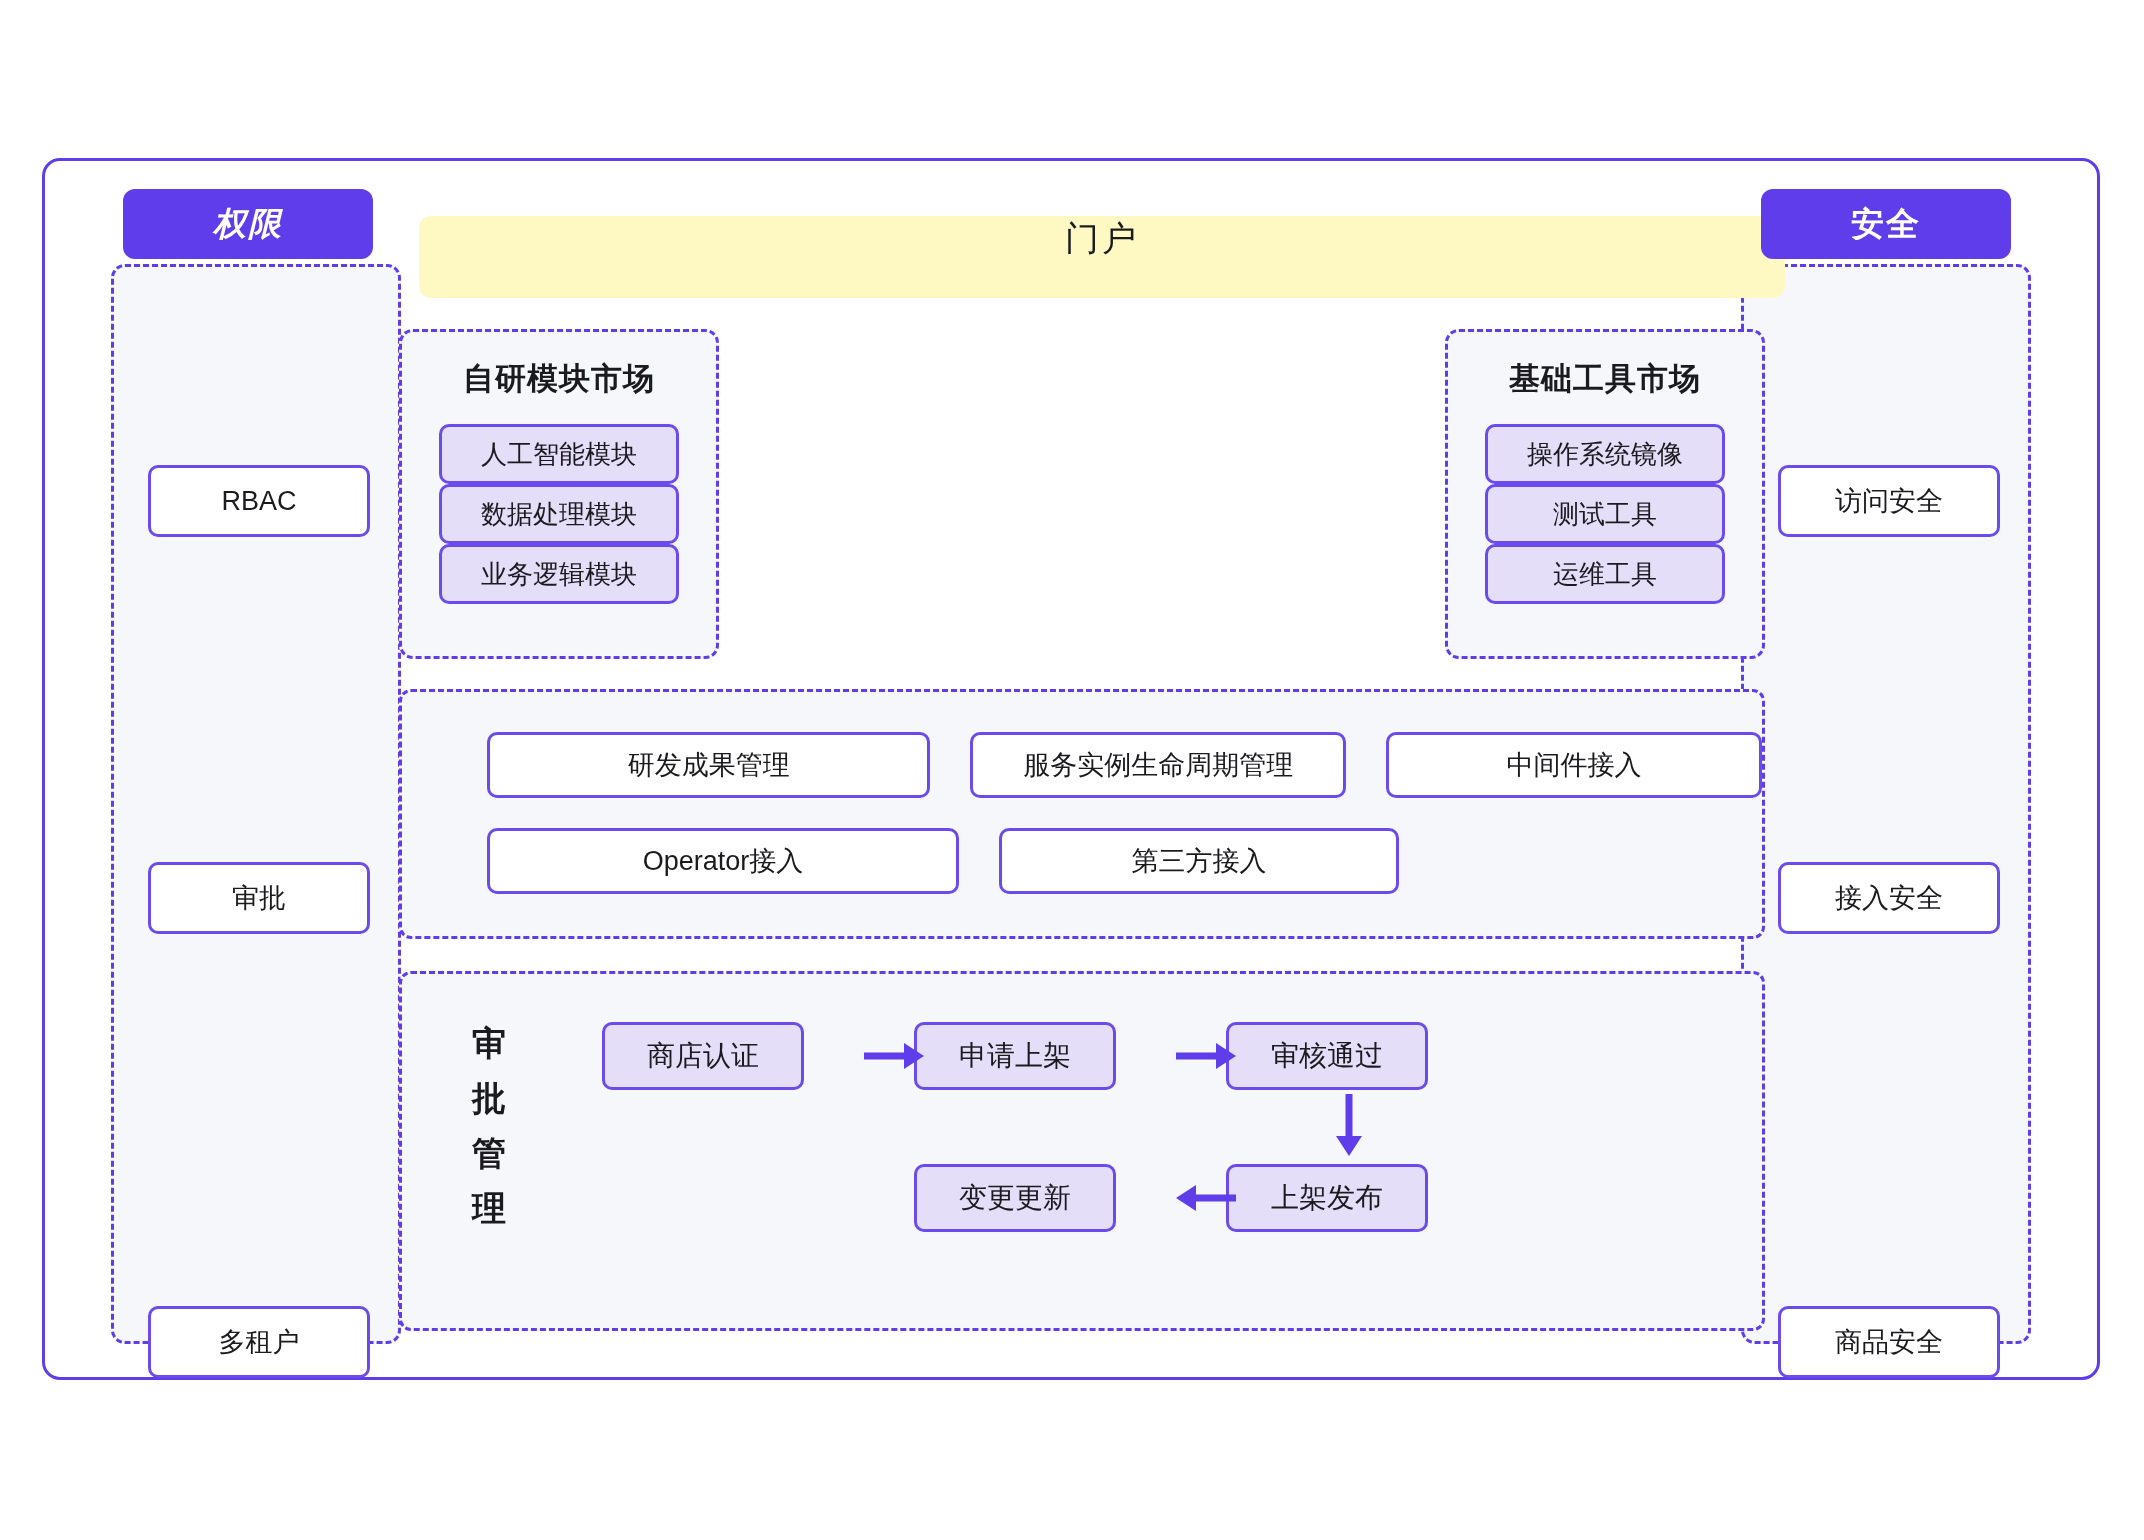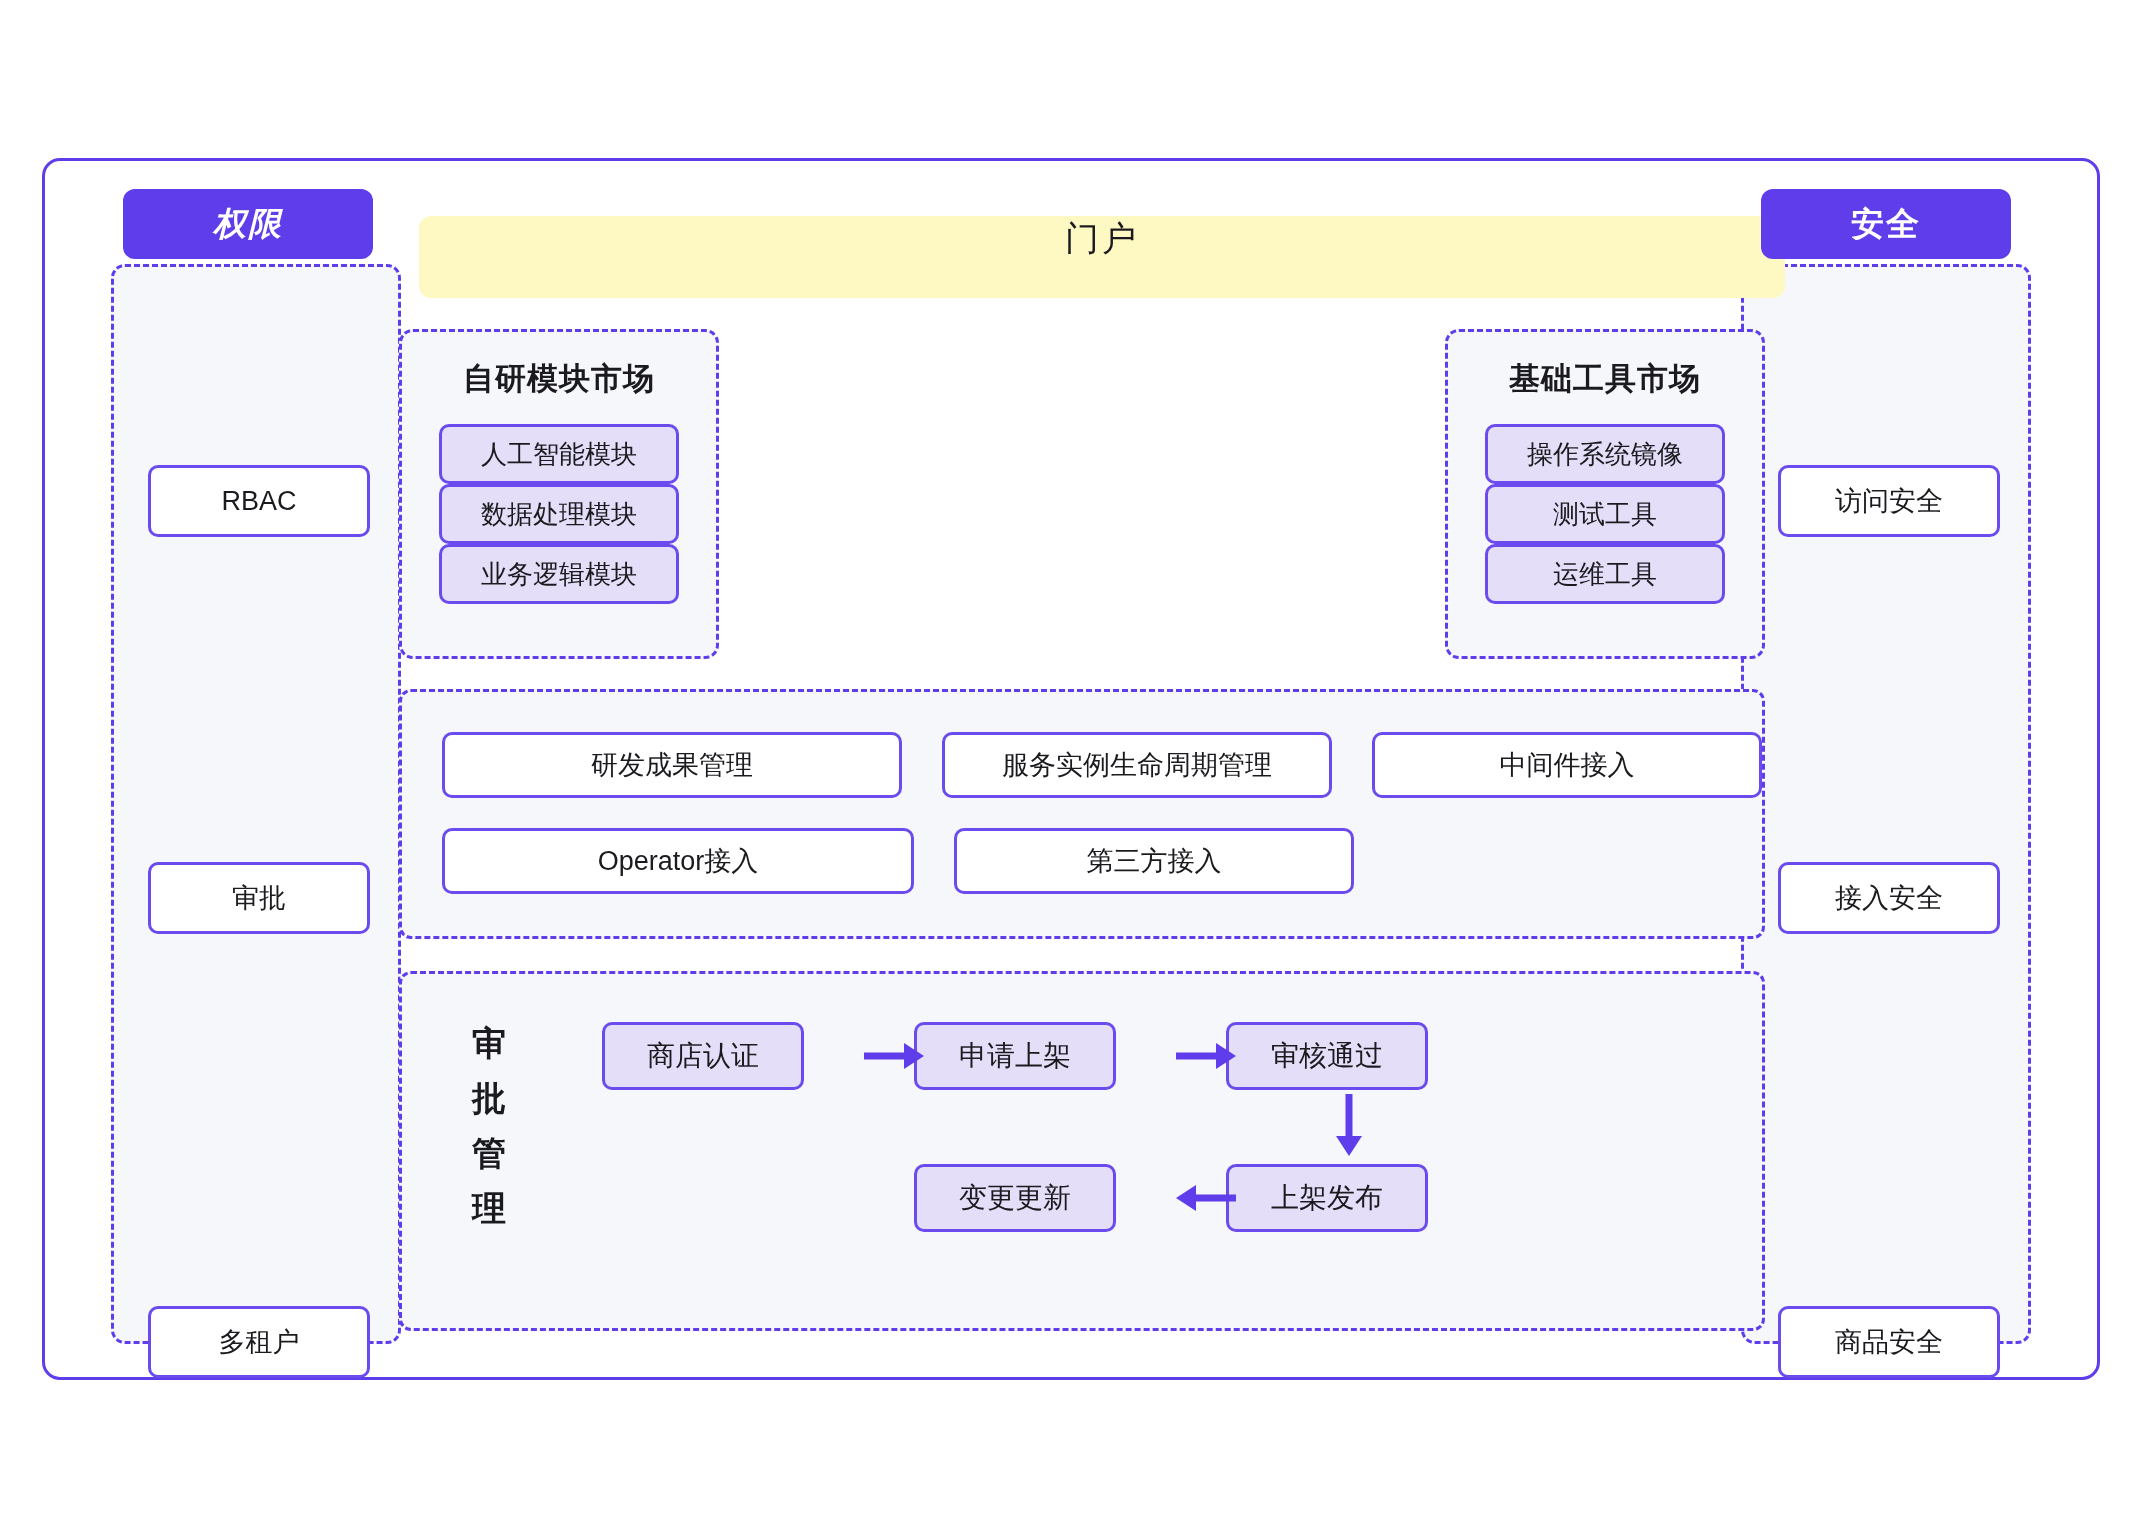--- a/index.html
+++ b/index.html
@@ -164,21 +164,21 @@
     border: 3px solid #6C4BEE;
     border-radius: 10px;
     background: #ffffff;
     display: flex;
     align-items: center;
     justify-content: center;
     font-size: 27px;
     box-sizing: border-box;
     color: #1b1b1f;
   }
-  .cap-w1 { width: 472px; }
+  .cap-w1 { width: 472px; margin-left: 45px; }
   .cap-w2 { width: 400px; }
   .cap-w3 { width: 400px; }
 
   
   #approval {
     position: absolute;
     left: 354px;
     top: 810px;
     width: 1366px;
     height: 360px;

